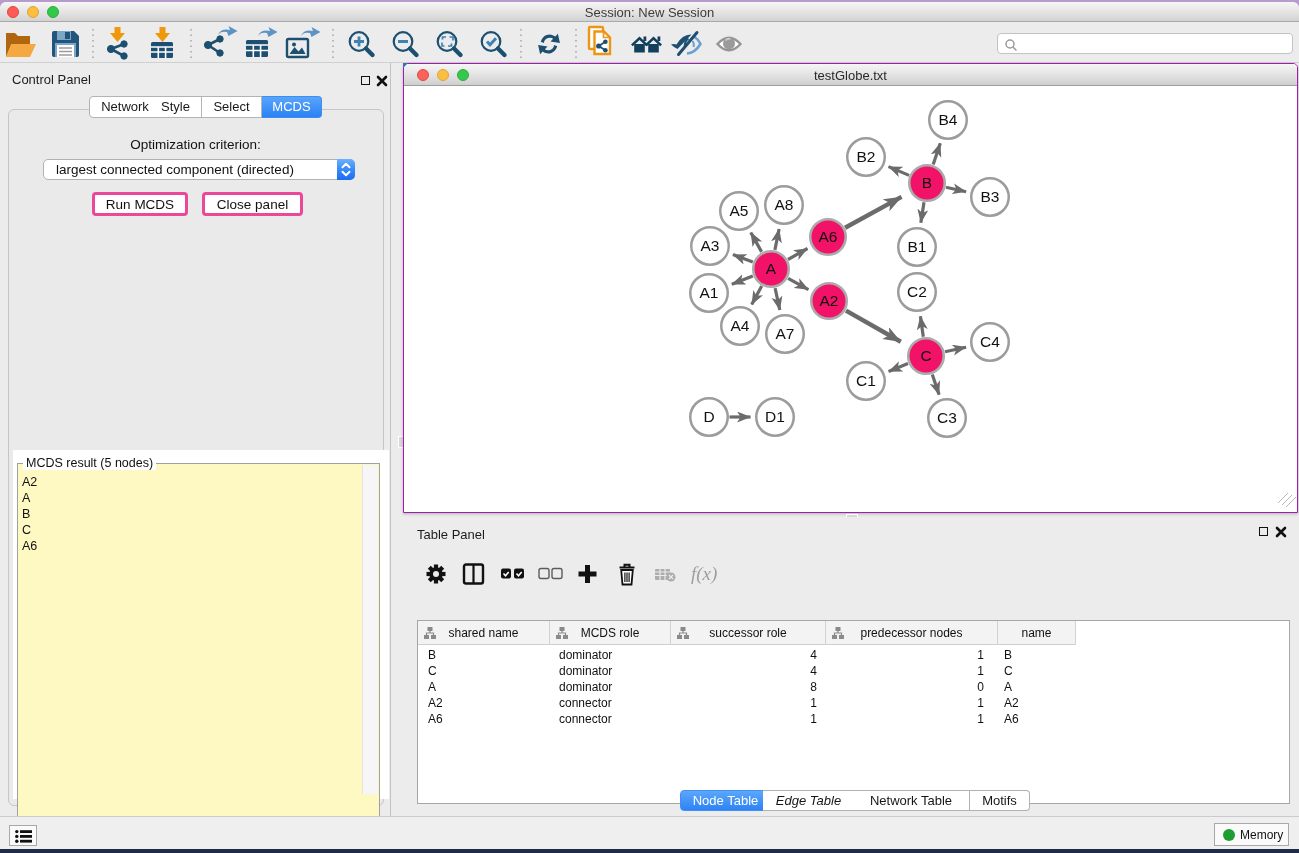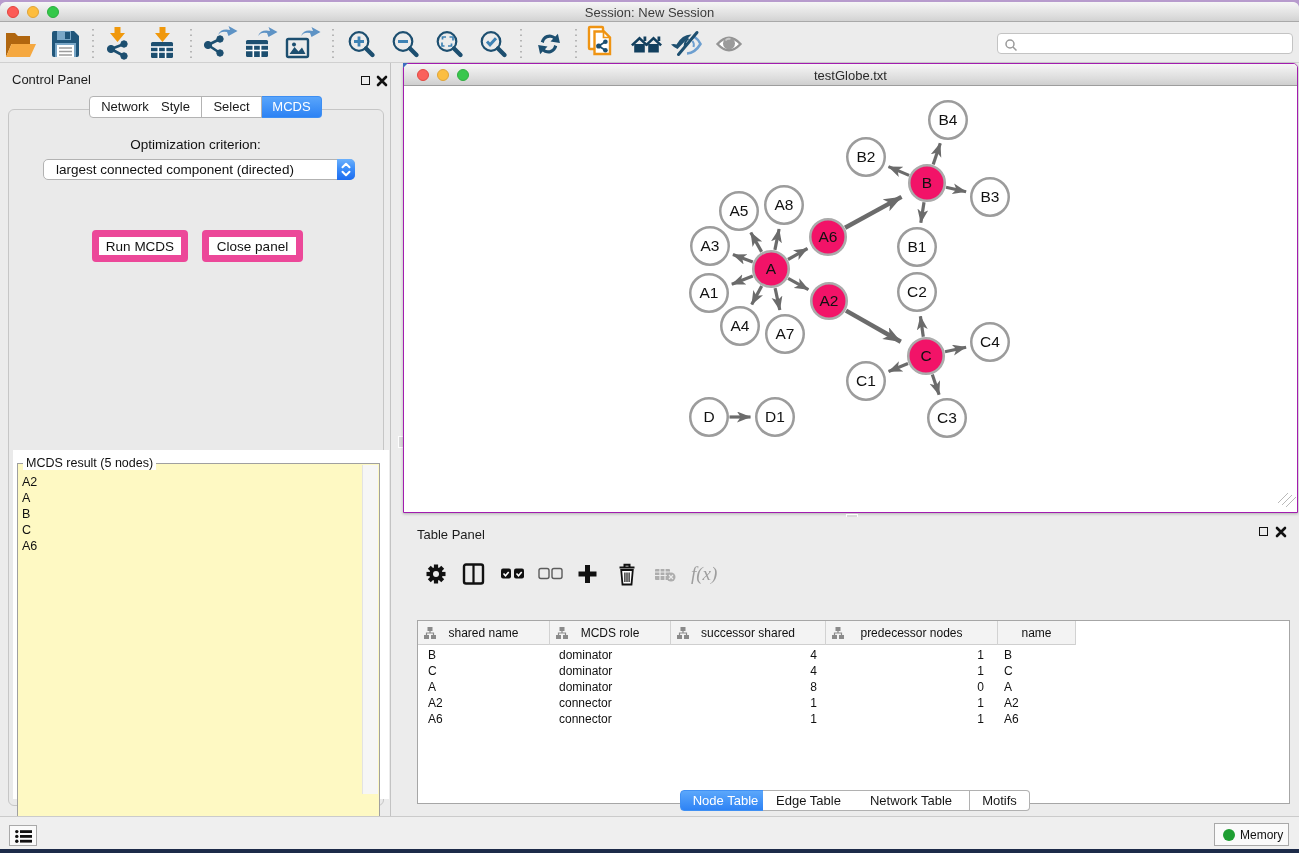--- a/index.html
+++ b/index.html
@@ -16,21 +16,21 @@
 #toolbar { left:0; top:21px; width:1299px; height:40px; background:#ececec; border-bottom:1px solid #d0d0d0; }
 #searchbox { left:997px; top:10px; width:296px; height:21px; background:#fff; border:1px solid #c3c3c3; border-radius:4px; }
 
 #cpanel { left:0; top:61px; width:391px; height:754px; background:#ececec; border-right:1px solid #c3c3c3; }
 #cp-title { left:12px; top:9px; font-size:13px; color:#1c1c1c; }
 #cp-outer { left:8px; top:46px; width:376px; height:697px; background:#eaeaea; border:1px solid #c6c6c6; border-radius:6px; }
 .tab { position:absolute; top:33px; height:22px; background:#fff; border:1px solid #b3b3b3; font-size:13px; color:#191919; text-align:center; line-height:20px; }
 #opt-label { left:0px; top:74px; width:391px; text-align:center; font-size:13.5px; color:#111; }
 #dropdown { left:43px; top:96px; width:312px; height:21px; background:#fff; border:1px solid #b2b2b2; border-radius:5px; font-size:13.5px; color:#111; line-height:19px; padding-left:12px; }
 #dd-step { right:-1px; top:-1px; width:18px; height:21px; border-radius:0 5px 5px 0; background:linear-gradient(#6cb1fc,#3d8ef9 45%,#1c6cf0); }
-.btn { position:absolute; top:129px; height:32px; background:#fff; border:7px solid #ec4899; border-radius:4px; font-size:13.5px; color:#111; text-align:center; line-height:19px;margin-top:38px; }
+.btn { position:absolute; top:129px; height:24px; background:#fff; border:3px solid #ec4899; border-radius:4px; font-size:13.5px; color:#111; text-align:center; line-height:19px; }
 #resultwrap { left:13px; top:387px; width:376px; height:349px; background:#fff; }
 #fieldset { left:4px; top:13px; width:363px; height:415px; border:1px solid #a0a0a0; background:#fef9c3; }
 #legend { left:5px; top:-8px; background:#fff; padding:0 3px; font-size:12.5px; color:#111; }
 #mcdslist { left:4px; top:10px; font-size:12.5px; color:#111; line-height:16px; }
 #rscroll { right:1px; top:1px; width:16px; height:329px; background:#f6f6f6; border-left:1px solid #e3e3e3; }
 
 #vdivider { left:392px; top:61px; width:11px; height:754px; background:#ececec; }
 #vdivhandle { left:6px; top:373px; width:6px; height:12px; background:#d9d9d9; border:1px solid #fdfdfd; }
 
 #workspace { left:403px; top:61px; width:896px; height:754px; background:#ececec; }
@@ -384,21 +384,21 @@
             <path d="M242 13 l4 4 M246 13 l-4 4" stroke="#ececec" stroke-width="1.2"></path>
           </g>
 
           <text x="264" y="18" font-family="Liberation Serif, serif" font-style="italic" font-size="19" fill="#9e9e9e">f(x)</text>
         </g>
       </svg>
       <div class="abs" id="tbl">
         <div class="abs" id="thead"></div>
         <div class="thc" style="left:0; width:132px;">shared name</div>
         <div class="thc" style="left:132px; width:121px;">MCDS role</div>
-        <div class="thc" style="left:253px; width:155px;">successor shared</div>
+        <div class="thc" style="left:253px; width:155px;">successor role</div>
         <div class="thc" style="left:408px; width:172px;text-align:center;">predecessor nodes</div>
         <div class="thc" style="left:580px; width:78px;">name</div>
         <svg style="left:0; top:0;" width="660" height="24" viewBox="0 0 660 24">
           <g fill="#8a8a8a">
             <g id="orgic" transform="translate(6,6)">
               <rect x="3.5" y="0" width="5" height="4"></rect>
               <rect x="0" y="8" width="5" height="4"></rect>
               <rect x="7" y="8" width="5" height="4"></rect>
               <path d="M6 4 v2 M2.5 8 v-2 h7 v2" stroke="#8a8a8a" fill="none" stroke-width="1.2"></path>
             </g>
@@ -427,21 +427,21 @@
         <div class="trow" style="left:466px; top:58px; width:100px; text-align:right;">0</div>
         <div class="trow" style="left:466px; top:74px; width:100px; text-align:right;">1</div>
         <div class="trow" style="left:466px; top:90px; width:100px; text-align:right;">1</div>
         <div class="trow" style="left:586px; top:26px;">B</div>
         <div class="trow" style="left:586px; top:42px;">C</div>
         <div class="trow" style="left:586px; top:58px;">A</div>
         <div class="trow" style="left:586px; top:74px;">A2</div>
         <div class="trow" style="left:586px; top:90px;">A6</div>
       </div>
       <div class="btab" style="left:269px; width:91px; border-radius:4px 0 0 4px; background:linear-gradient(#5ba7fb,#2e83f5); color:#fff; border-color:#4090f3;margin-left:8px;">Node Table</div>
-      <div class="btab" style="left:360px; width:92px; border-left:none;">Edge Table</div>
+      <div class="btab" style="left:360px; width:92px; border-left:none;font-style:italic;">Edge Table</div>
       <div class="btab" style="left:450px; width:117px; border-left:none;">Network Table</div>
       <div class="btab" style="left:567px; width:60px; border-left:none; border-radius:0 4px 4px 0;">Motifs</div>
     </div>
   </div>
 
   <div class="abs" id="statusbar">
     <div class="abs" id="listbtn">
       <svg style="left:5px; top:2.5px;" width="17" height="15" viewBox="0 0 17 15">
         <g fill="#111">
           <circle cx="1.8" cy="2.6" r="1.7"></circle>

